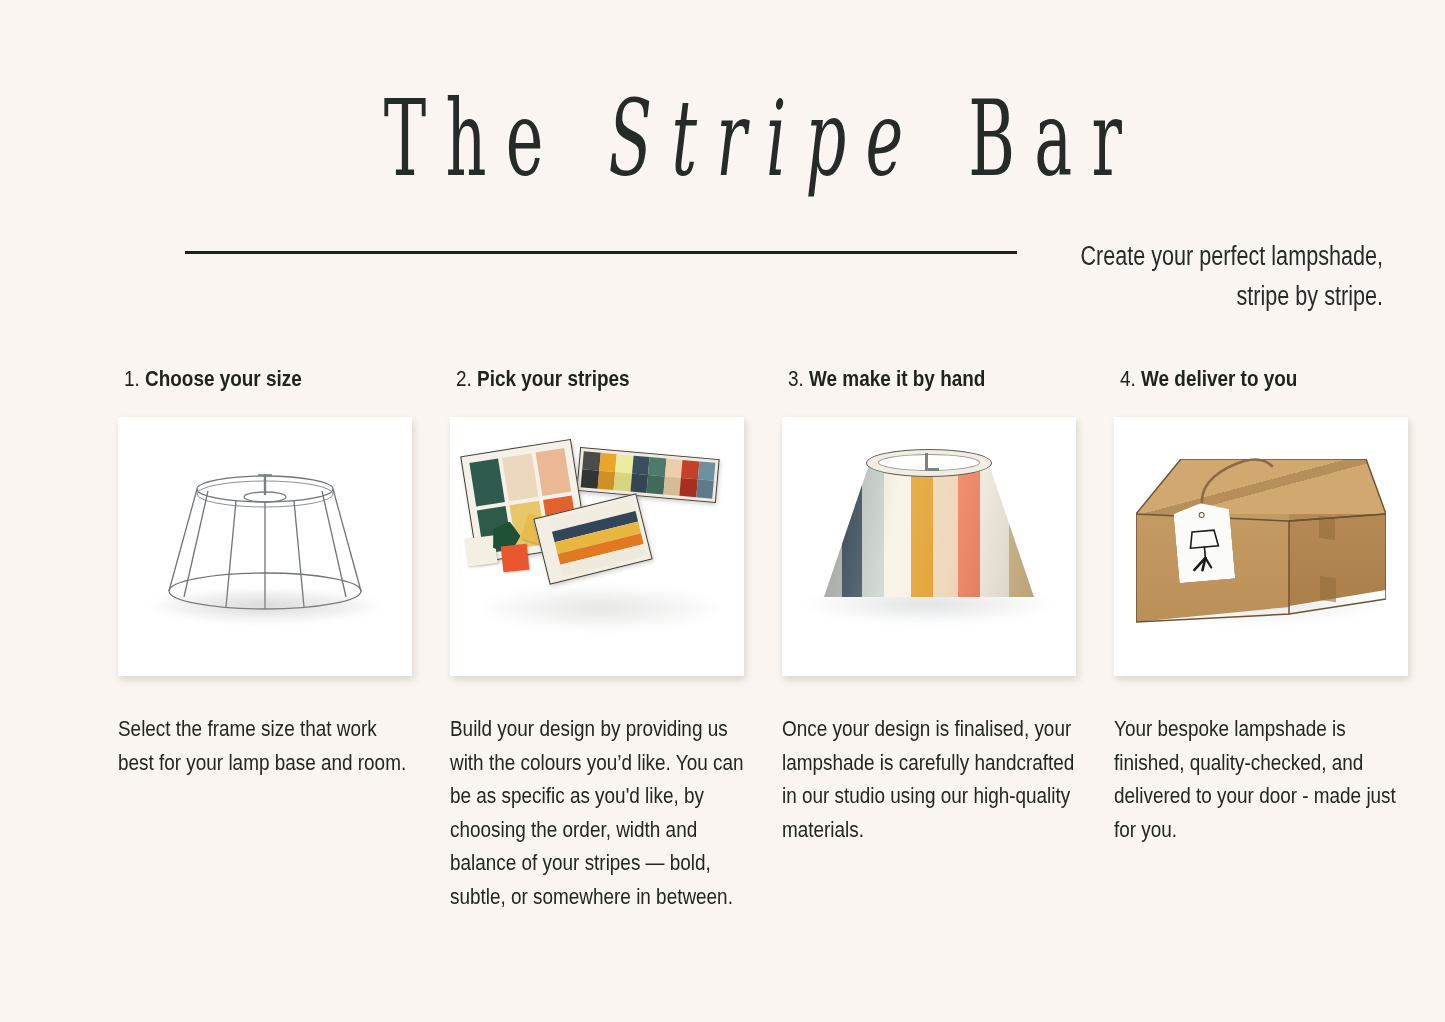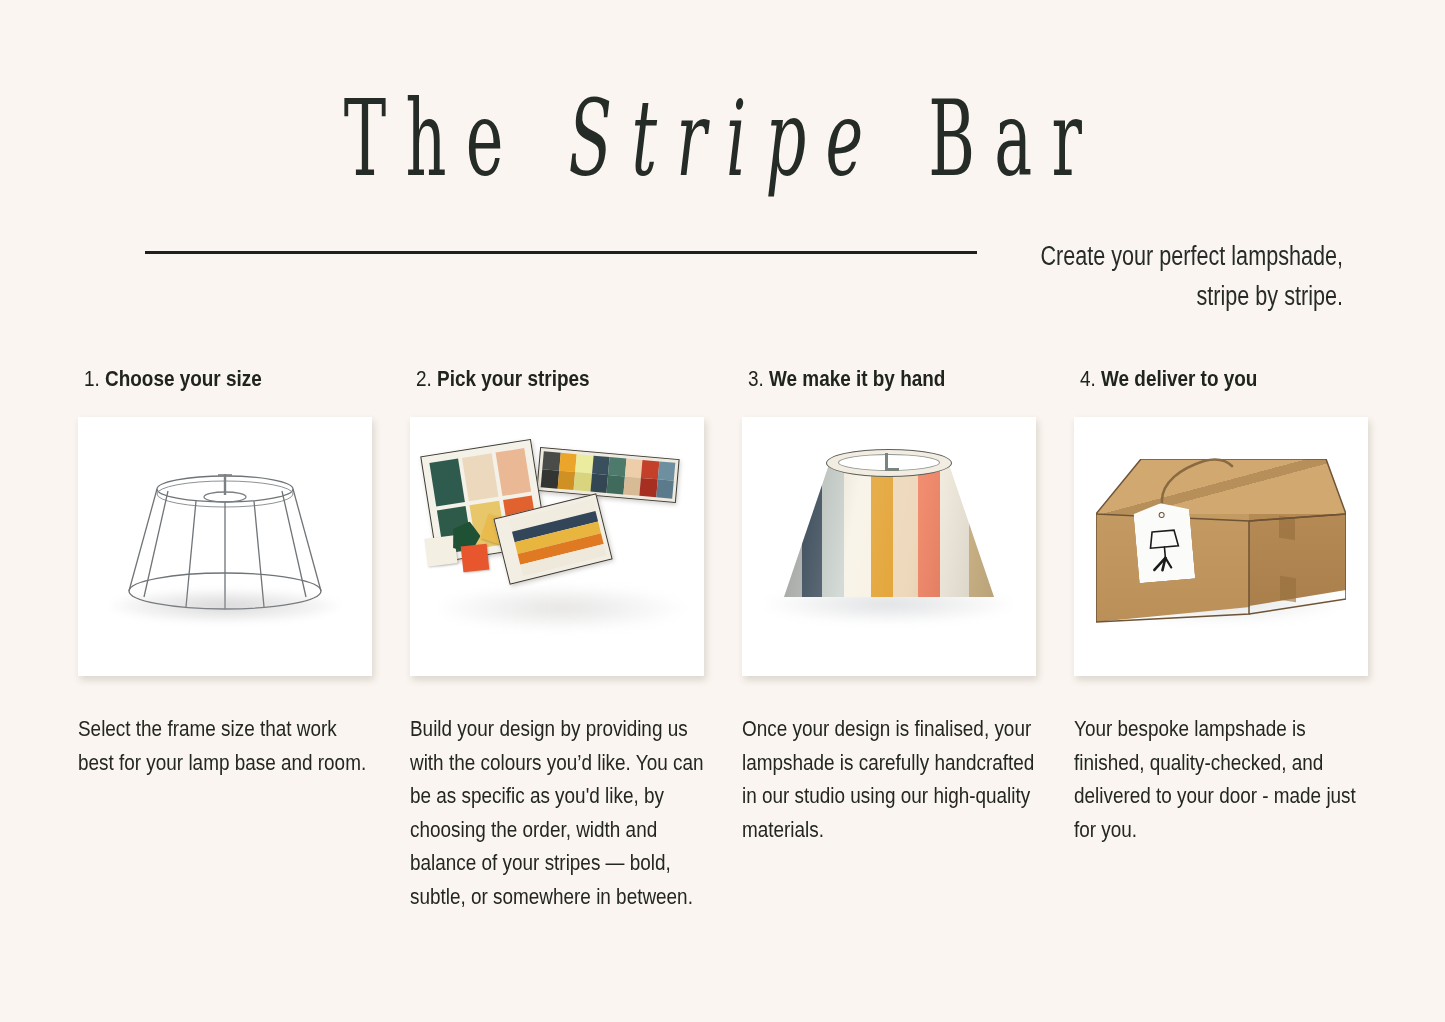--- a/index.html
+++ b/index.html
@@ -13,20 +13,21 @@
     background: #faf5f0;
     font-family: "Liberation Sans", sans-serif;
     overflow: hidden;
     position: relative;
   }
   .page {
     position: relative;
     width: 1142px;
     height: 1022px;
     background: #faf5f0;
+    margin-left: 40px;
   }
 
   
   .masthead {
     position: absolute;
     left: 0;
     top: 86px;
     width: 1445px;
     text-align: center;
   }

